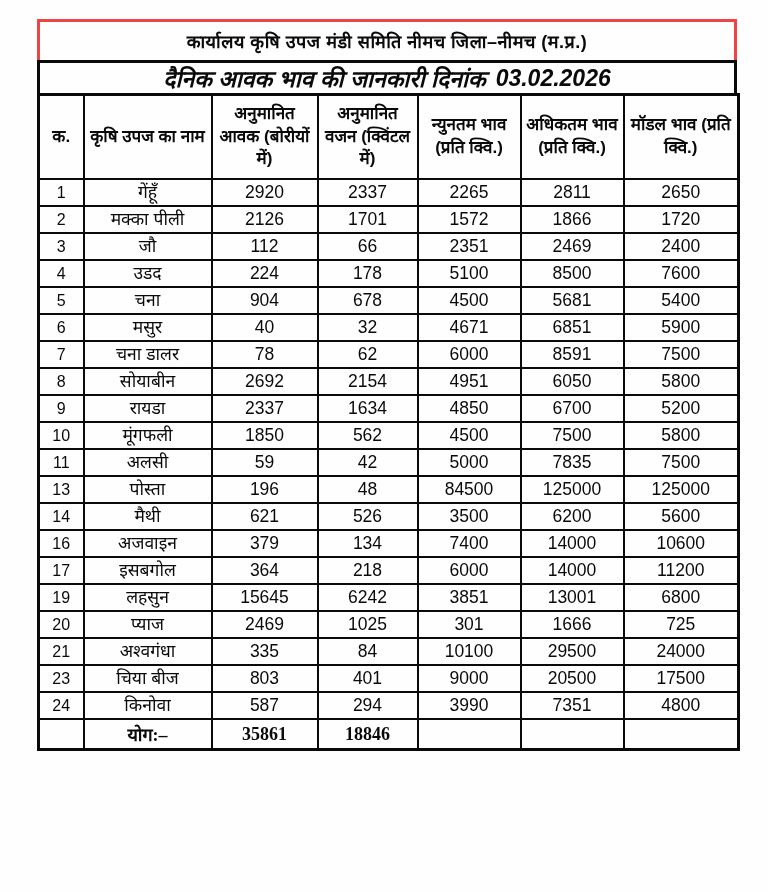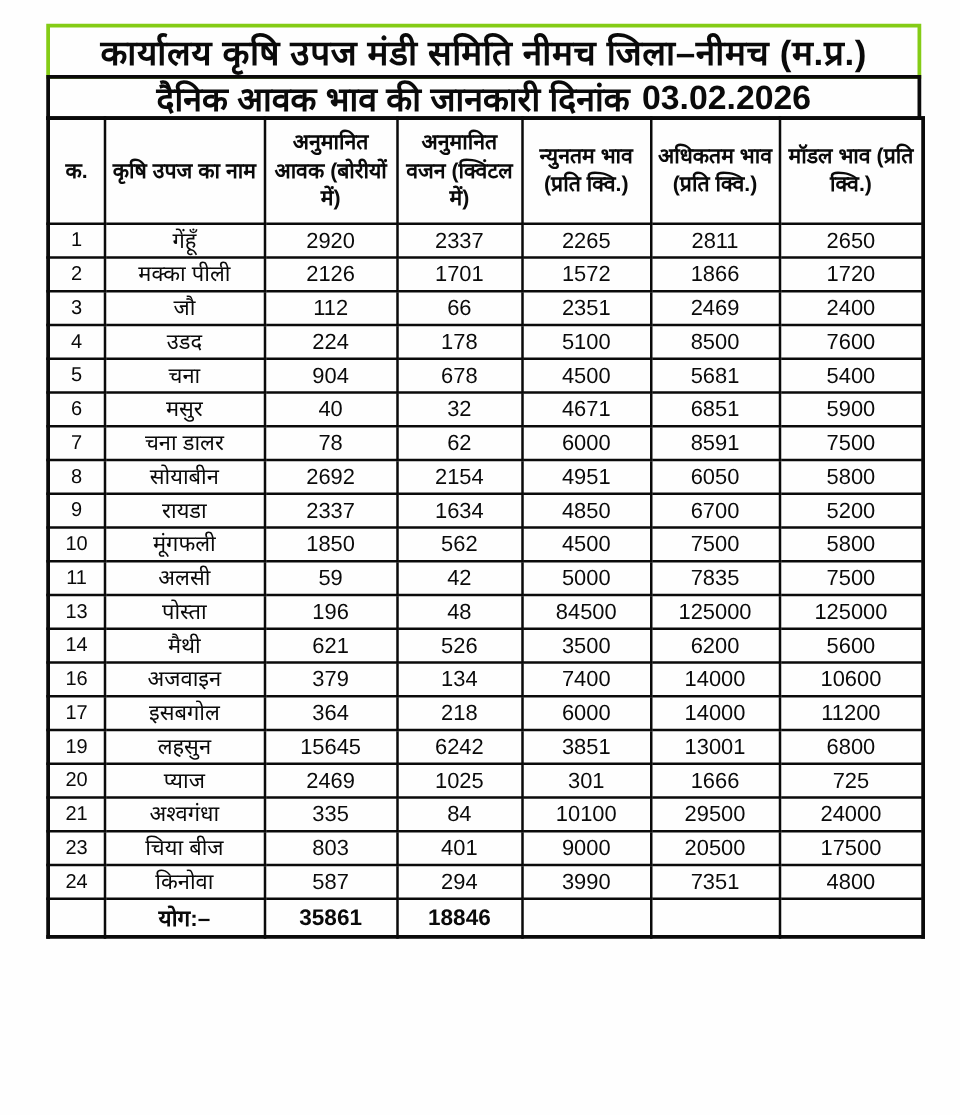--- a/index.html
+++ b/index.html
@@ -16,41 +16,42 @@
     background: #fefefe;
     overflow: hidden;
   }
   .doc {
     position: absolute;
     left: 37px;
     top: 19px;
     width: 700px;
   }
   .title-box {
-    border: 3px solid #84cc16;
+    border: 3px solid #ef4444;
     height: 38px;
     display: flex;
     align-items: center;
     justify-content: center;
     font-weight: 700;
-    font-size: 28px;
+    font-size: 18px;
     letter-spacing: 0.5px;
     white-space: nowrap;
   }
   .subtitle-box {
     border: 3px solid #0a0a0a;
     margin-top: -3px;
     height: 30px;
     display: flex;
     align-items: center;
     justify-content: center;
     font-weight: 700;
-    font-size: 27px;
+    font-size: 23px;
     white-space: nowrap;
     gap: 10px;
+    font-style: italic;
   }
   table.rates {
     margin-top: -3px;
     width: 700px;
     border-collapse: collapse;
     table-layout: fixed;
     border: 3px solid #0a0a0a;
   }
   table.rates th, table.rates td {
     border: 2px solid #0a0a0a;
@@ -69,20 +70,21 @@
     height: 25px;
     font-size: 17.5px;
     line-height: 1;
     white-space: nowrap;
   }
   tbody td.serial { font-size: 16px; }
   tfoot td {
     height: 28px;
     font-size: 18px;
     font-weight: 700;
+    font-family: Liberation Serif, serif;
   }
   col.c-serial  { width: 45px;  }
   col.c-name    { width: 128px; }
   col.c-arrival { width: 106px; }
   col.c-weight  { width: 100px; }
   col.c-min     { width: 103px; }
   col.c-max     { width: 103px; }
   col.c-modal   { width: 115px; }
 </style>
 </head>

